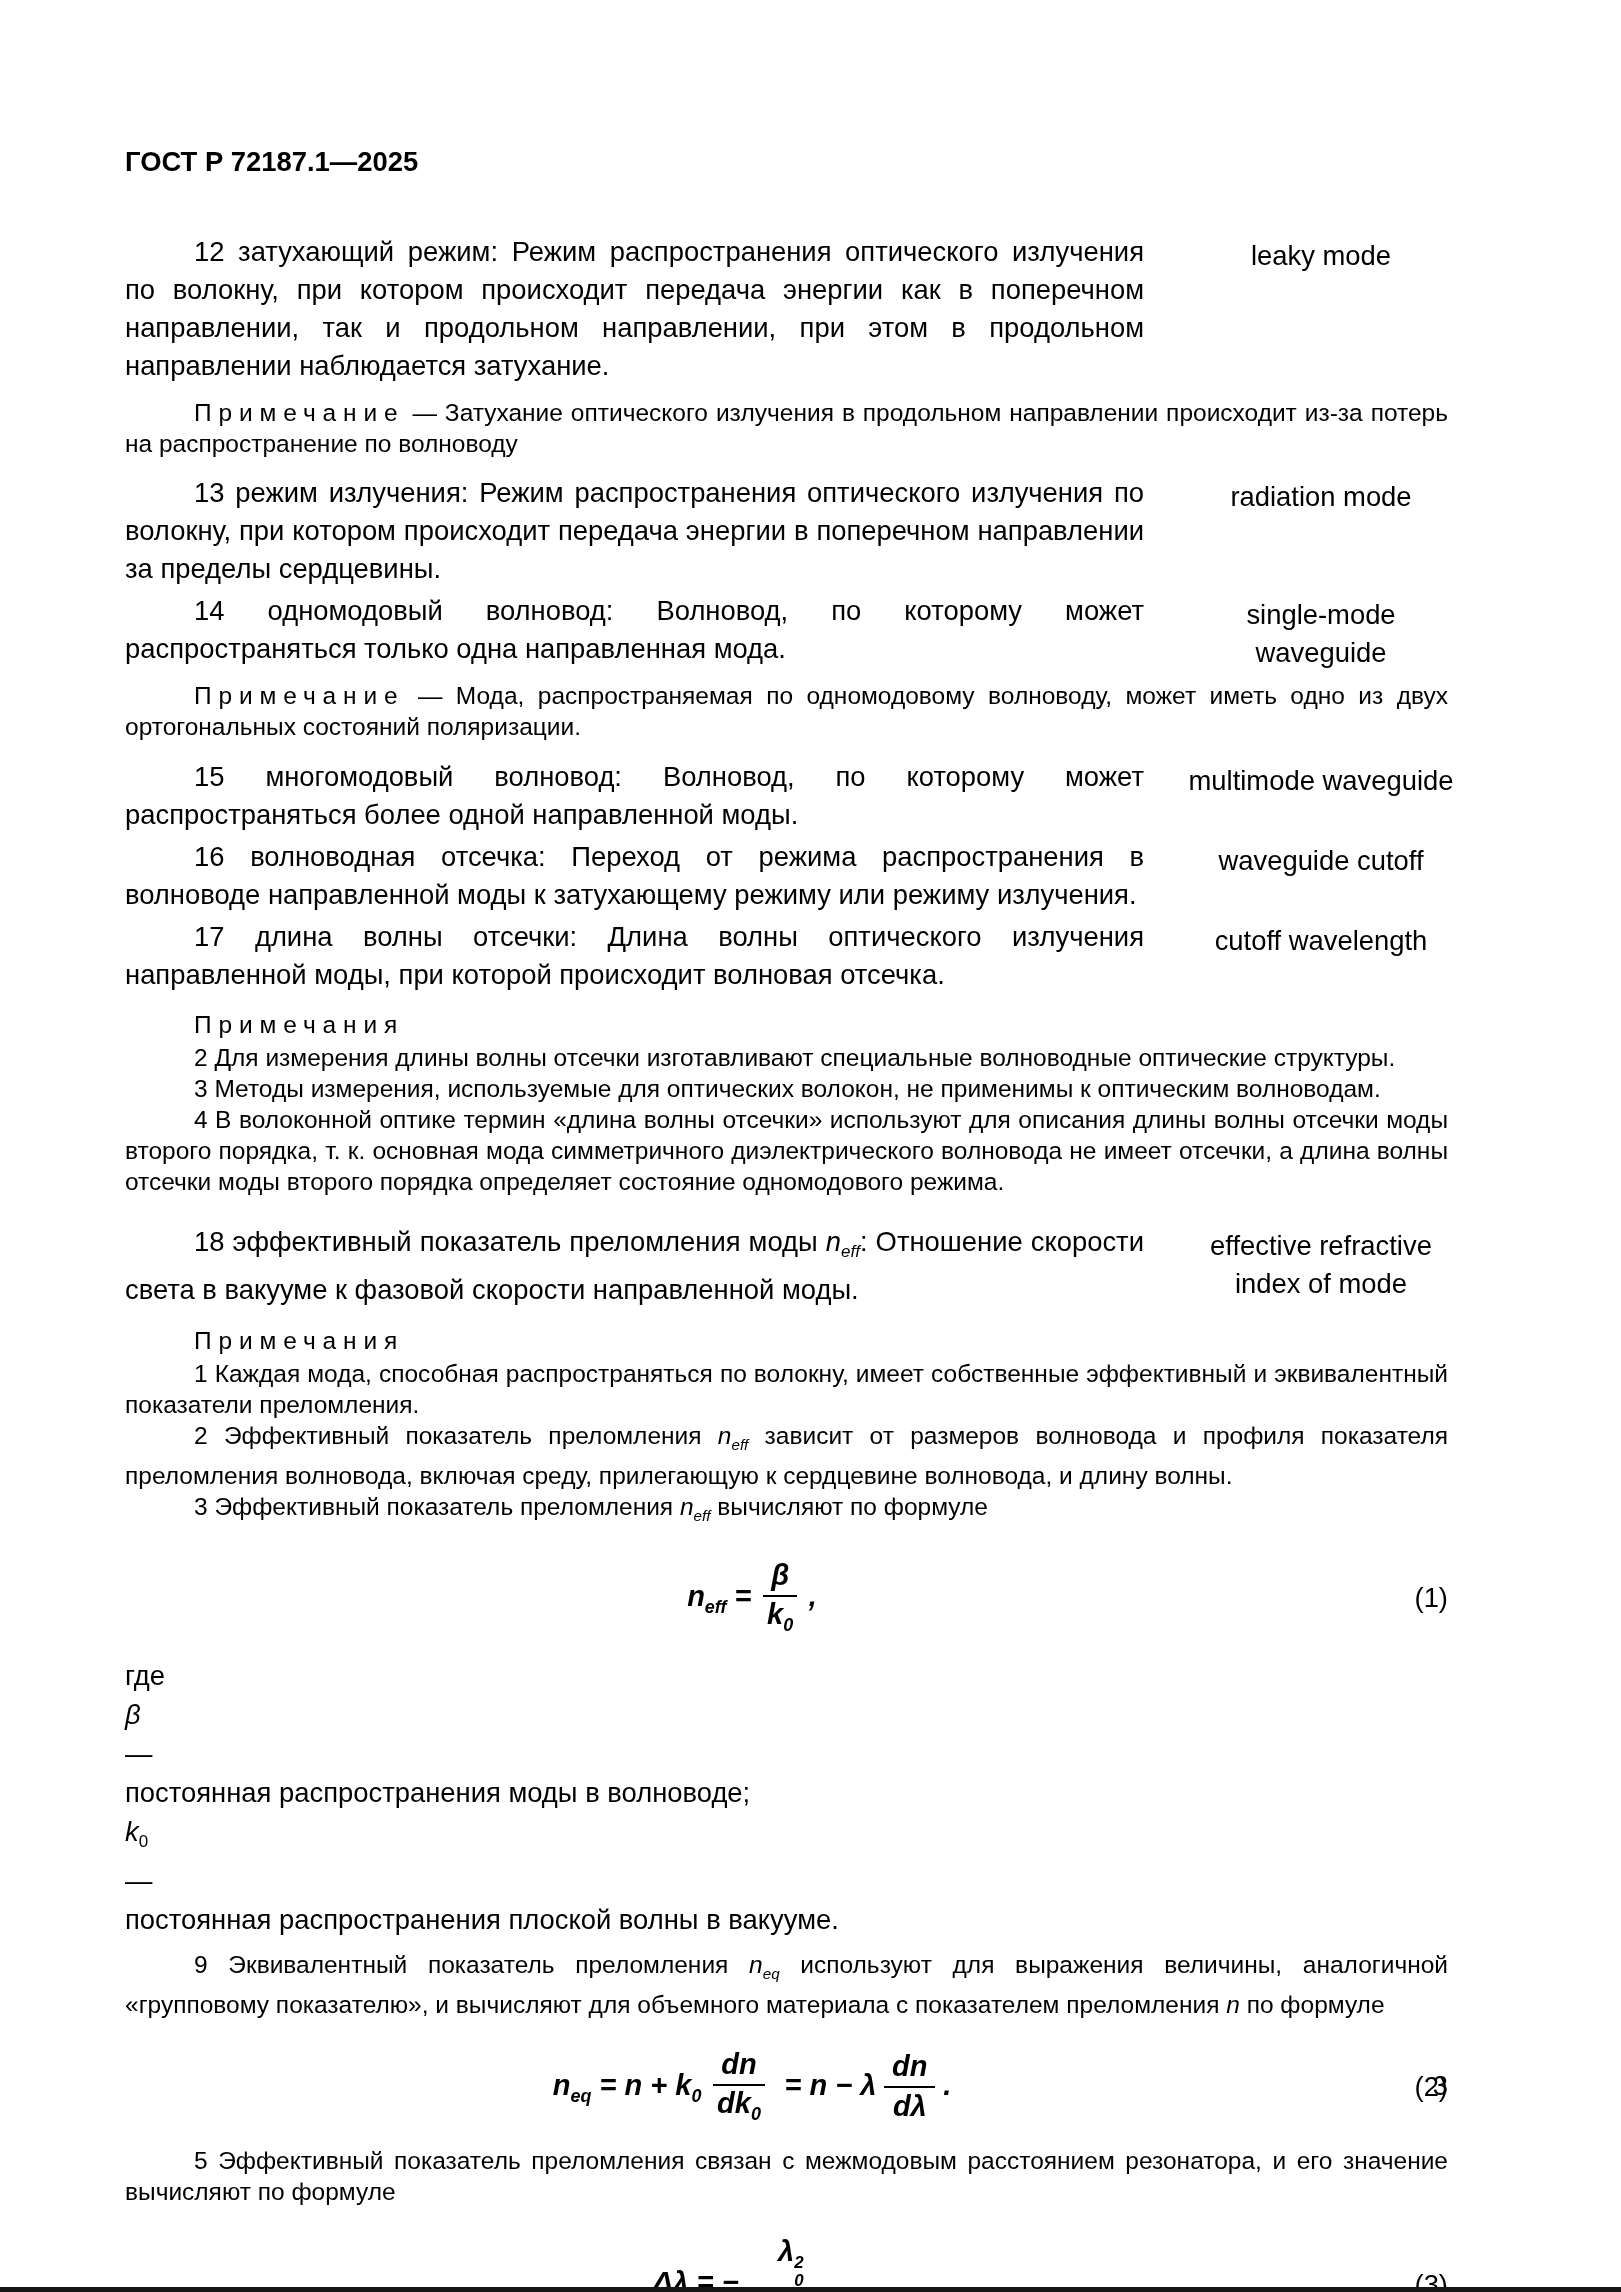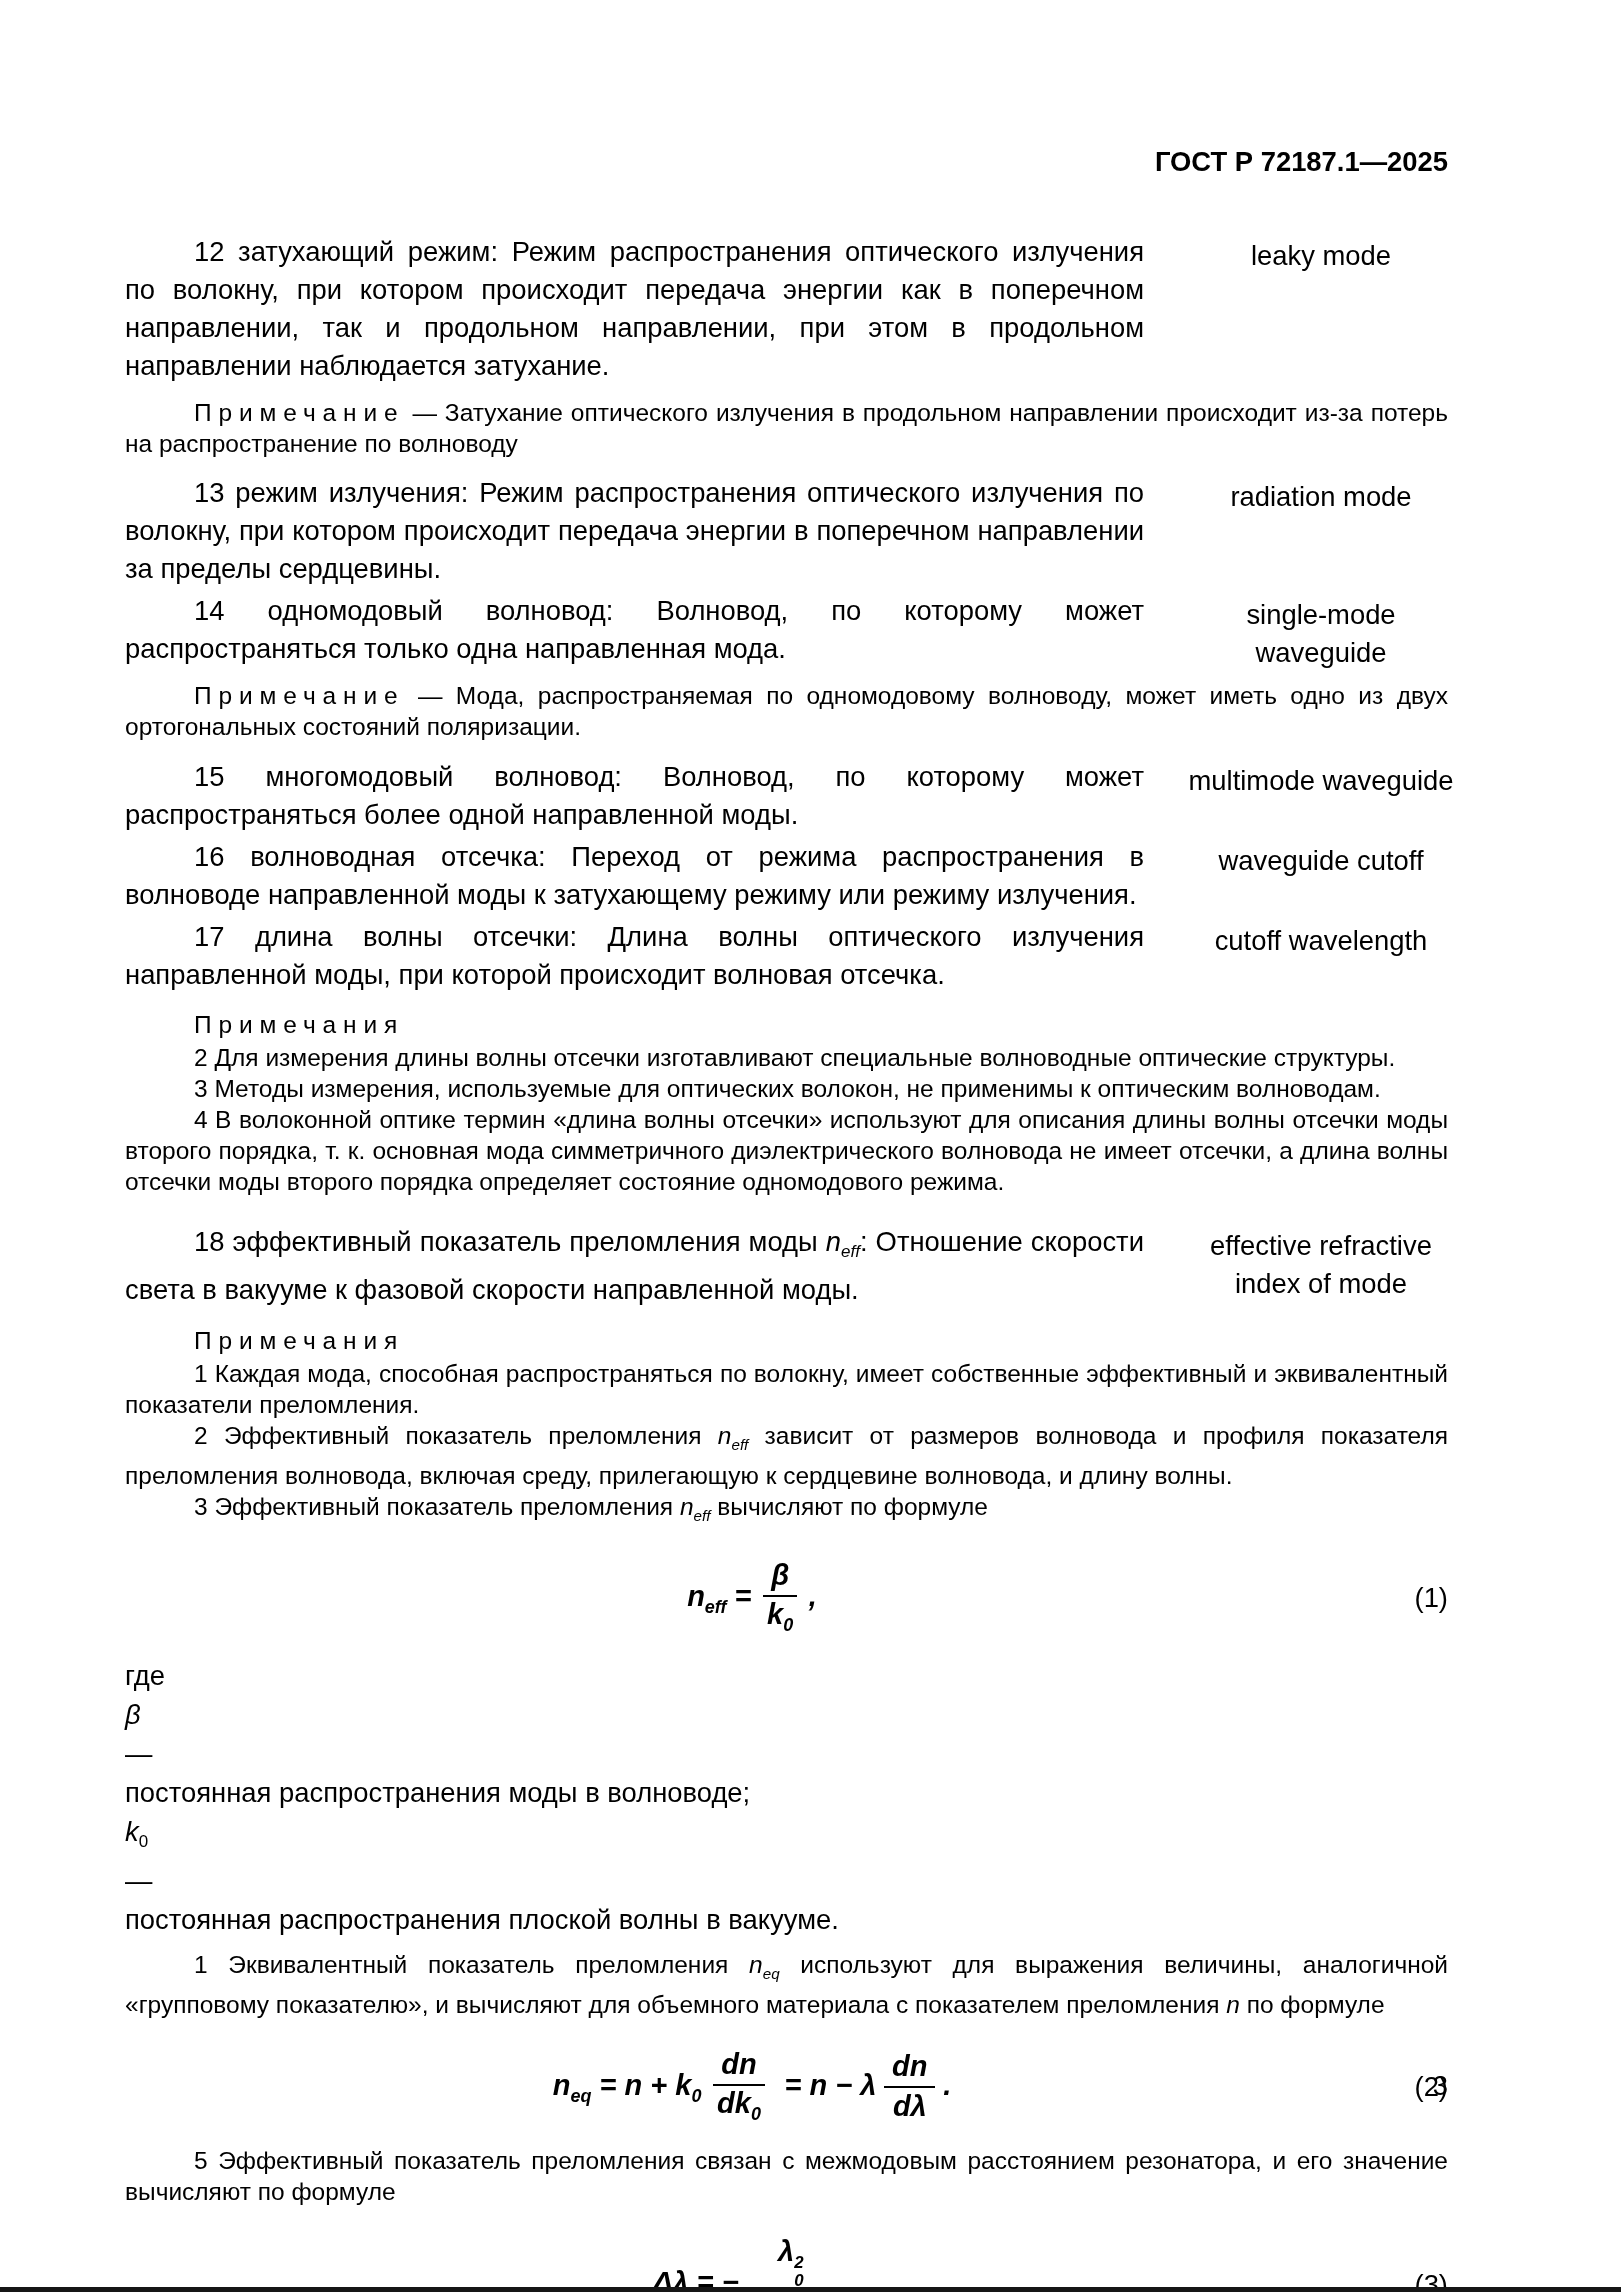--- a/index.html
+++ b/index.html
@@ -8,21 +8,20 @@
     position: relative;
     width: 1621px;
     height: 2293px;
     background: #ffffff;
     color: #000000;
     font-family: "Liberation Sans", sans-serif;
     padding: 145px 173px 0 125px;
     overflow: hidden;
   }
   .doc-header {
-    text-align: right;
     font-weight: 700;
     font-size: 27.4px;
     line-height: 33px;
     margin-bottom: 55px;
   }
   
   .term-item { position: relative; }
   .def {
     font-size: 27.4px;
     line-height: 38px;
@@ -162,21 +161,21 @@
       <span class="w4">постоянная распространения моды в волноводе;</span>
     </div>
     <div class="where-row">
       <span class="w1"></span>
       <span class="w2"><i>k</i><sub>0</sub></span>
       <span class="w3">—</span>
       <span class="w4">постоянная распространения плоской волны в вакууме.</span>
     </div>
   </div>
 
-  <p class="small note-p"><span>1 Эквивалентный показатель преломления</span> <i>n</i><sub class="it">eq</sub><span> используют для выражения величины, аналогичной «групповому показателю», и вычисляют для объемного материала с показателем преломления</span> <i>n</i><span> по формуле</span></p>
+  <p class="small note-p"><span>9 Эквивалентный показатель преломления</span> <i>n</i><sub class="it">eq</sub><span> используют для выражения величины, аналогичной «групповому показателю», и вычисляют для объемного материала с показателем преломления</span> <i>n</i><span> по формуле</span></p>
 
   <div class="formula-row">
     <div class="f-center">
       <span class="formula"><i>n</i><sub class="it">eq</sub> <span>=</span> <i>n</i> <span>+</span> <i>k</i><sub>0</sub><span class="frac">
             <span class="num"><i>dn</i></span>
             <span class="den"><i>dk</i><sub>0</sub></span>
           </span> <span>=</span> <i>n</i> <span>−</span> <i>λ</i><span class="frac">
             <span class="num"><i>dn</i></span>
             <span class="den"><i>dλ</i></span>
           </span><span>.</span></span>

